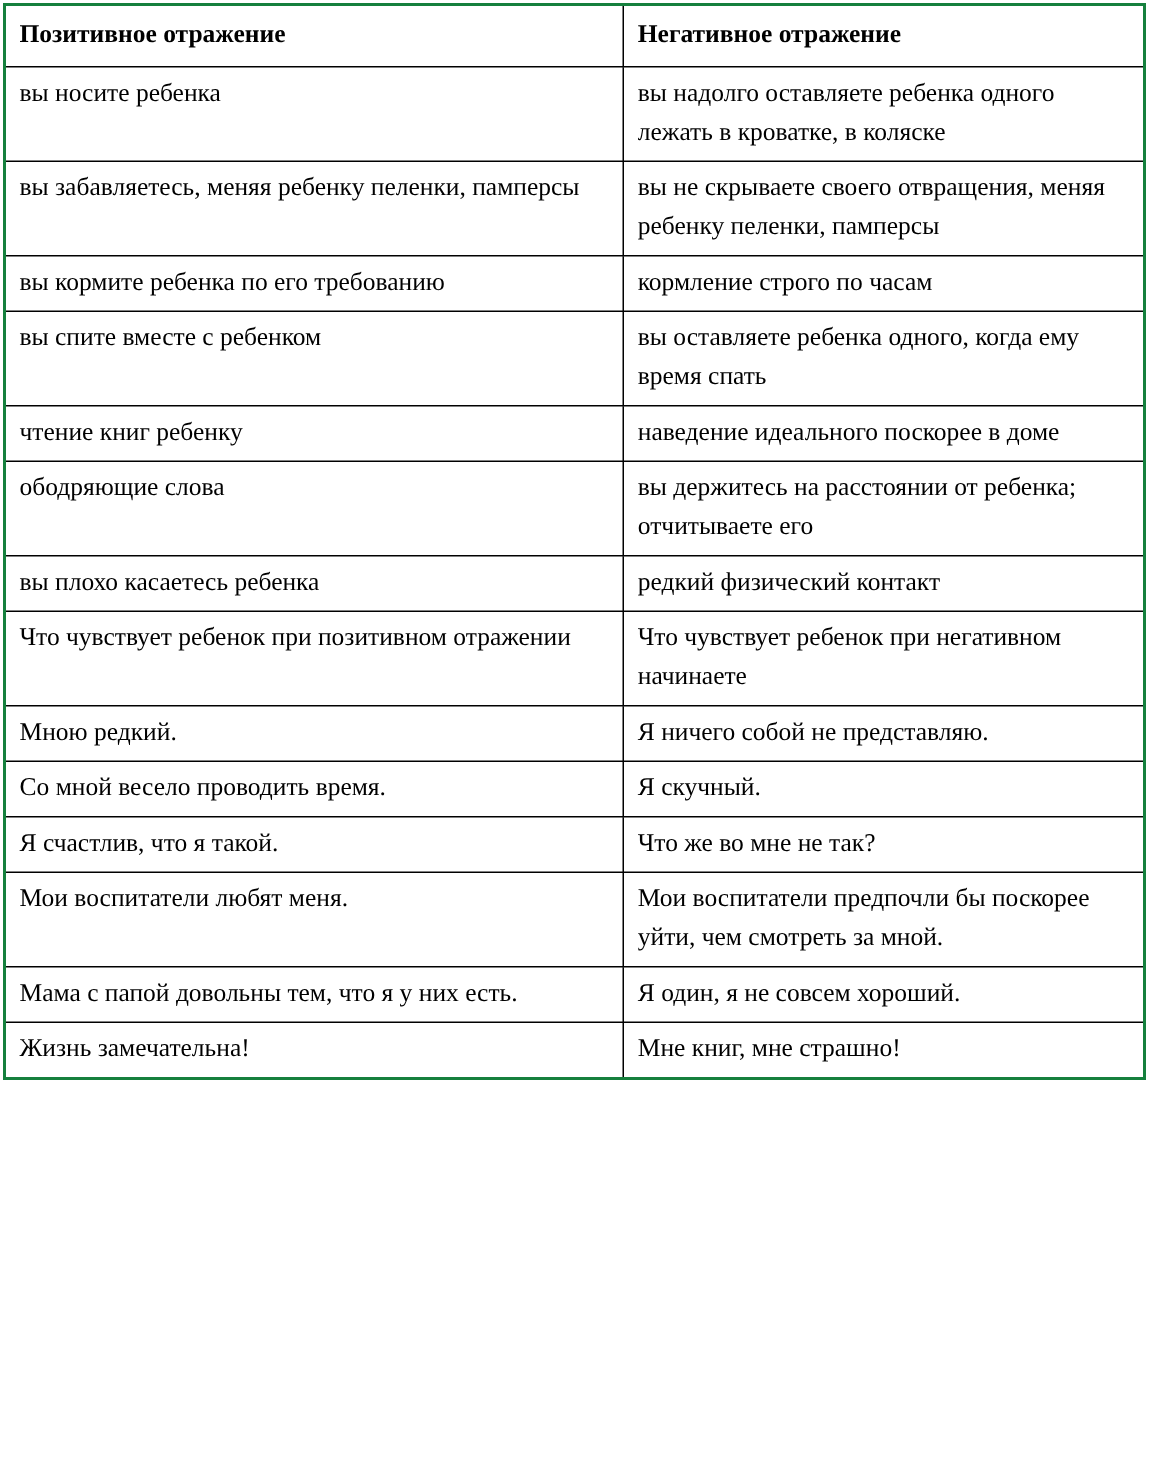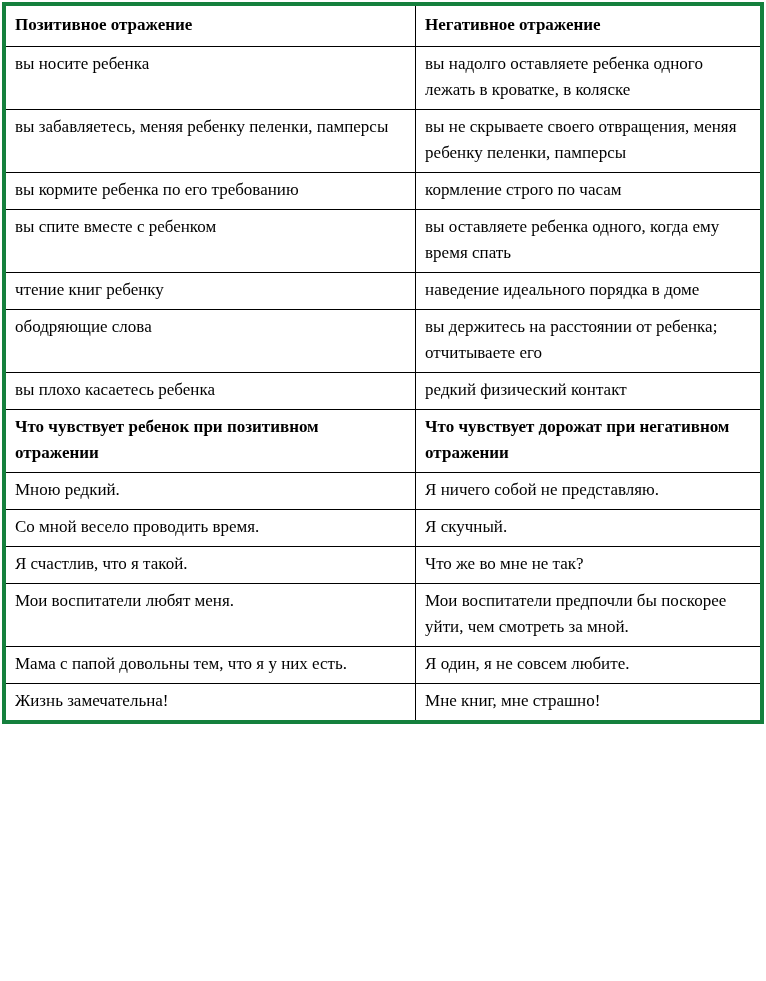--- a/index.html
+++ b/index.html
@@ -14,41 +14,41 @@
     color: #000000;
     -webkit-font-smoothing: antialiased;
   }
   .page {
     padding: 2px 2px 0 2px;
   }
   table.reflection {
     border-collapse: collapse;
     width: 762px;
     table-layout: fixed;
-    border: 4px solid #15803d;
+    border: 2px solid #15803d;
   }
   table.reflection col.left-col  { width: 54.3%; }
   table.reflection col.right-col { width: 45.7%; }
   table.reflection th,
   table.reflection td {
     border: 1px solid #000000;
     vertical-align: top;
     text-align: left;
     font-size: 17px;
     line-height: 26px;
     padding: 4px 10px 6px 9px;
     word-wrap: break-word;
   }
   table.reflection th {
     font-weight: bold;
     padding-top: 6px;
     padding-bottom: 8px;
   }
   table.reflection td.bold {
-    font-weight: bold;
+    font-weight: normal;
   }
 </style>
 </head>
 <body>
 
 <div class="page">
   <table class="reflection">
     <colgroup>
       <col class="left-col">
       <col class="right-col">
@@ -72,53 +72,53 @@
         <tr>
           <td>вы кормите ребенка по его требованию</td>
           <td>кормление строго по часам</td>
         </tr>
         <tr>
           <td>вы спите вместе с ребенком</td>
           <td>вы оставляете ребенка одного, когда ему время спать</td>
         </tr>
         <tr>
           <td>чтение книг ребенку</td>
-          <td>наведение идеального порядка в доме</td>
+          <td>наведение идеального поскорее в доме</td>
         </tr>
         <tr>
           <td>ободряющие слова</td>
           <td>вы держитесь на расстоянии от ребенка; отчитываете его</td>
         </tr>
         <tr>
           <td>вы плохо касаетесь ребенка</td>
           <td>редкий физический контакт</td>
         </tr>
         <tr>
           <td class="bold">Что чувствует ребенок при позитивном отражении</td>
-          <td class="bold">Что чувствует дорожат при негативном отражении</td>
+          <td class="bold">Что чувствует ребенок при негативном начинаете</td>
         </tr>
         <tr>
           <td>Мною редкий.</td>
           <td>Я ничего собой не представляю.</td>
         </tr>
         <tr>
           <td>Со мной весело проводить время.</td>
           <td>Я скучный.</td>
         </tr>
         <tr>
           <td>Я счастлив, что я такой.</td>
           <td>Что же во мне не так?</td>
         </tr>
         <tr>
           <td>Мои воспитатели любят меня.</td>
           <td>Мои воспитатели предпочли бы поскорее уйти, чем смотреть за мной.</td>
         </tr>
         <tr>
           <td>Мама с папой довольны тем, что я у них есть.</td>
-          <td>Я один, я не совсем любите.</td>
+          <td>Я один, я не совсем хороший.</td>
         </tr>
         <tr>
           <td>Жизнь замечательна!</td>
           <td>Мне книг, мне страшно!</td>
         </tr>
       </tbody>
   </table>
 </div>
 
 </body></html>

